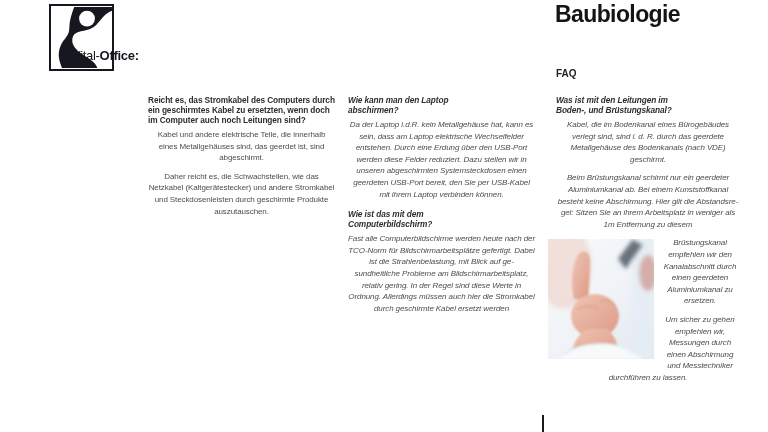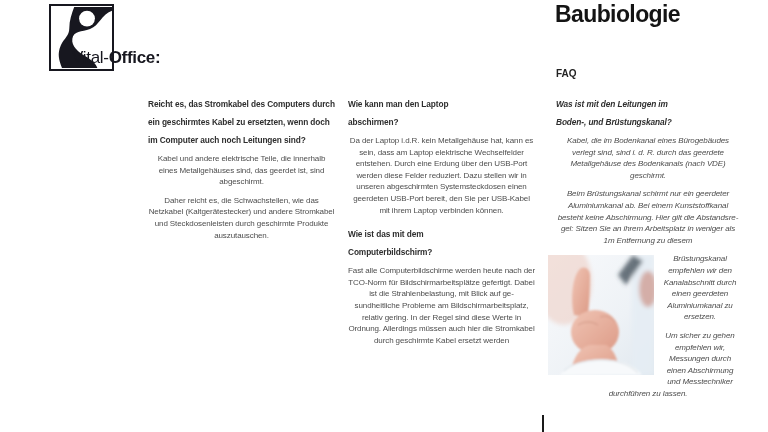--- a/index.html
+++ b/index.html
@@ -9,41 +9,41 @@
     font-family:"Liberation Sans", sans-serif;
   }
   
   .logo-square{
     position:absolute;left:49px;top:4px;width:61px;height:63px;
     border:2px solid #17171f;background:#fff;box-sizing:content-box;
   }
   .logo-square svg{display:block;width:100%;height:100%;}
   .logo-text{
     position:absolute;left:72px;top:48px;
-    font-size:17px;letter-spacing:-0.3px;color:#17171f;white-space:nowrap;
+    font-size:13px;letter-spacing:-0.3px;color:#17171f;white-space:nowrap;
   }
   .logo-text .reg{font-weight:400;}
   .logo-text .bold{font-weight:700;}
   
   .page-title{
     position:absolute;left:555px;top:1px;
     font-size:23px;font-weight:700;letter-spacing:-0.6px;color:#141414;
   }
   .faq-label{
     position:absolute;left:556px;top:68px;
     font-size:10px;font-weight:700;color:#222;
   }
   
   .col{position:absolute;top:95px;width:187px;}
   #col1{left:148px;}
-  #col2{left:348px;}
+  #col2{left:348px;font-style:italic;}
   #col3{left:556px;width:184px;font-style:italic;}
   .q{
     font-size:8.3px;font-weight:700;color:#2e2e2e;
-    line-height:18px;margin:0 0 4px 0;letter-spacing:-0.1px;
+    line-height:10px;margin:0 0 4px 0;letter-spacing:-0.1px;
     white-space:pre-line;
   }
   .q.later{margin-top:9px;}
   .a{
     font-size:8px;color:#4d4d4d;line-height:11.6px;
     margin:0 0 7px 0;letter-spacing:-0.1px;
     text-align:center;
   }
   
   .photo{

